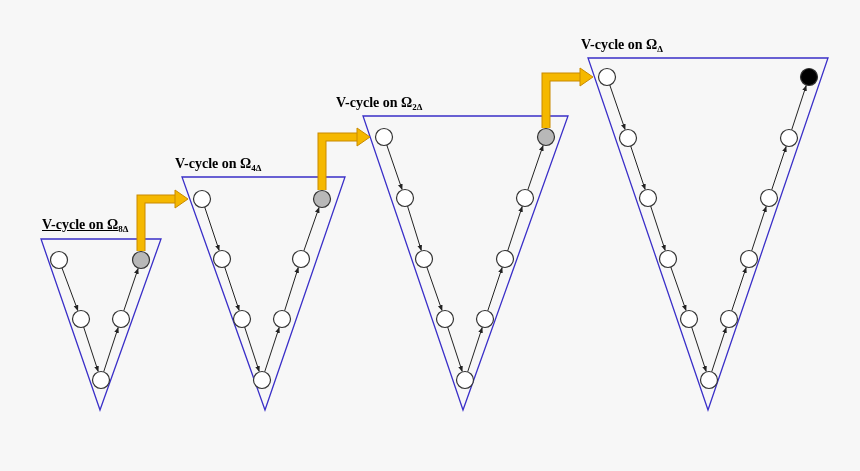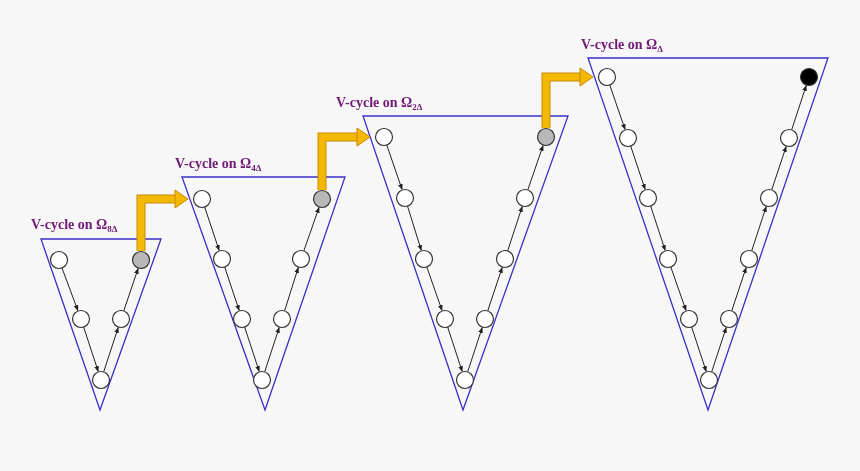--- a/index.html
+++ b/index.html
@@ -1,18 +1,18 @@
 <!DOCTYPE html>
 <html><head>
 <meta charset="utf-8">
 <style>
   html, body { margin: 0; padding: 0; }
   body { width: 860px; height: 471px; background: #f7f7f7; overflow: hidden; position: relative; font-family: "Liberation Serif", serif; }
   #diagram { position: absolute; left: 0; top: 0; }
-  .label { position: absolute; font-family: "Liberation Serif", serif; font-weight: bold; font-size: 14px; color: #701a75; white-space: nowrap; }
+  .label { position: absolute; font-family: "Liberation Serif", serif; font-weight: bold; font-size: 14px; color: #000000; white-space: nowrap; }
   .label sub { font-size: 9px; vertical-align: -3px; }
 </style>
 </head>
 <body>
 
 <svg id="diagram" width="860" height="471" viewBox="0 0 860 471" xmlns="http://www.w3.org/2000/svg">
   <defs>
     <marker id="arrowhead" viewBox="0 0 10 10" refX="9" refY="5" markerWidth="6" markerHeight="6" orient="auto-start-reverse">
       <path d="M0,1 L10,5 L0,9 z" fill="#222"></path>
     </marker>
@@ -94,17 +94,17 @@
       <circle cx="709" cy="380" r="8.5" fill="#ffffff" stroke="#333" stroke-width="1.2"></circle>
       <circle cx="729" cy="319" r="8.5" fill="#ffffff" stroke="#333" stroke-width="1.2"></circle>
       <circle cx="749" cy="259" r="8.5" fill="#ffffff" stroke="#333" stroke-width="1.2"></circle>
       <circle cx="769" cy="198" r="8.5" fill="#ffffff" stroke="#333" stroke-width="1.2"></circle>
       <circle cx="789" cy="138" r="8.5" fill="#ffffff" stroke="#333" stroke-width="1.2"></circle>
       <circle cx="809" cy="77" r="8.5" fill="#000000" stroke="#333" stroke-width="1.2"></circle>
     </g>
 </svg>
 
 <div id="labels">
-  <div class="label" style="left: 31px; top: 217px;"><span>V-cycle on Ω</span><sub>8Δ</sub></div>
+  <div class="label" style="left: 42px; top: 217px; text-decoration: underline;"><span>V-cycle on Ω</span><sub>8Δ</sub></div>
   <div class="label" style="left: 175px; top: 156px;"><span>V-cycle on Ω</span><sub>4Δ</sub></div>
   <div class="label" style="left: 336px; top: 95px;"><span>V-cycle on Ω</span><sub>2Δ</sub></div>
   <div class="label" style="left: 581px; top: 37px;"><span>V-cycle on Ω</span><sub>Δ</sub></div>
 </div>
 
 </body></html>

